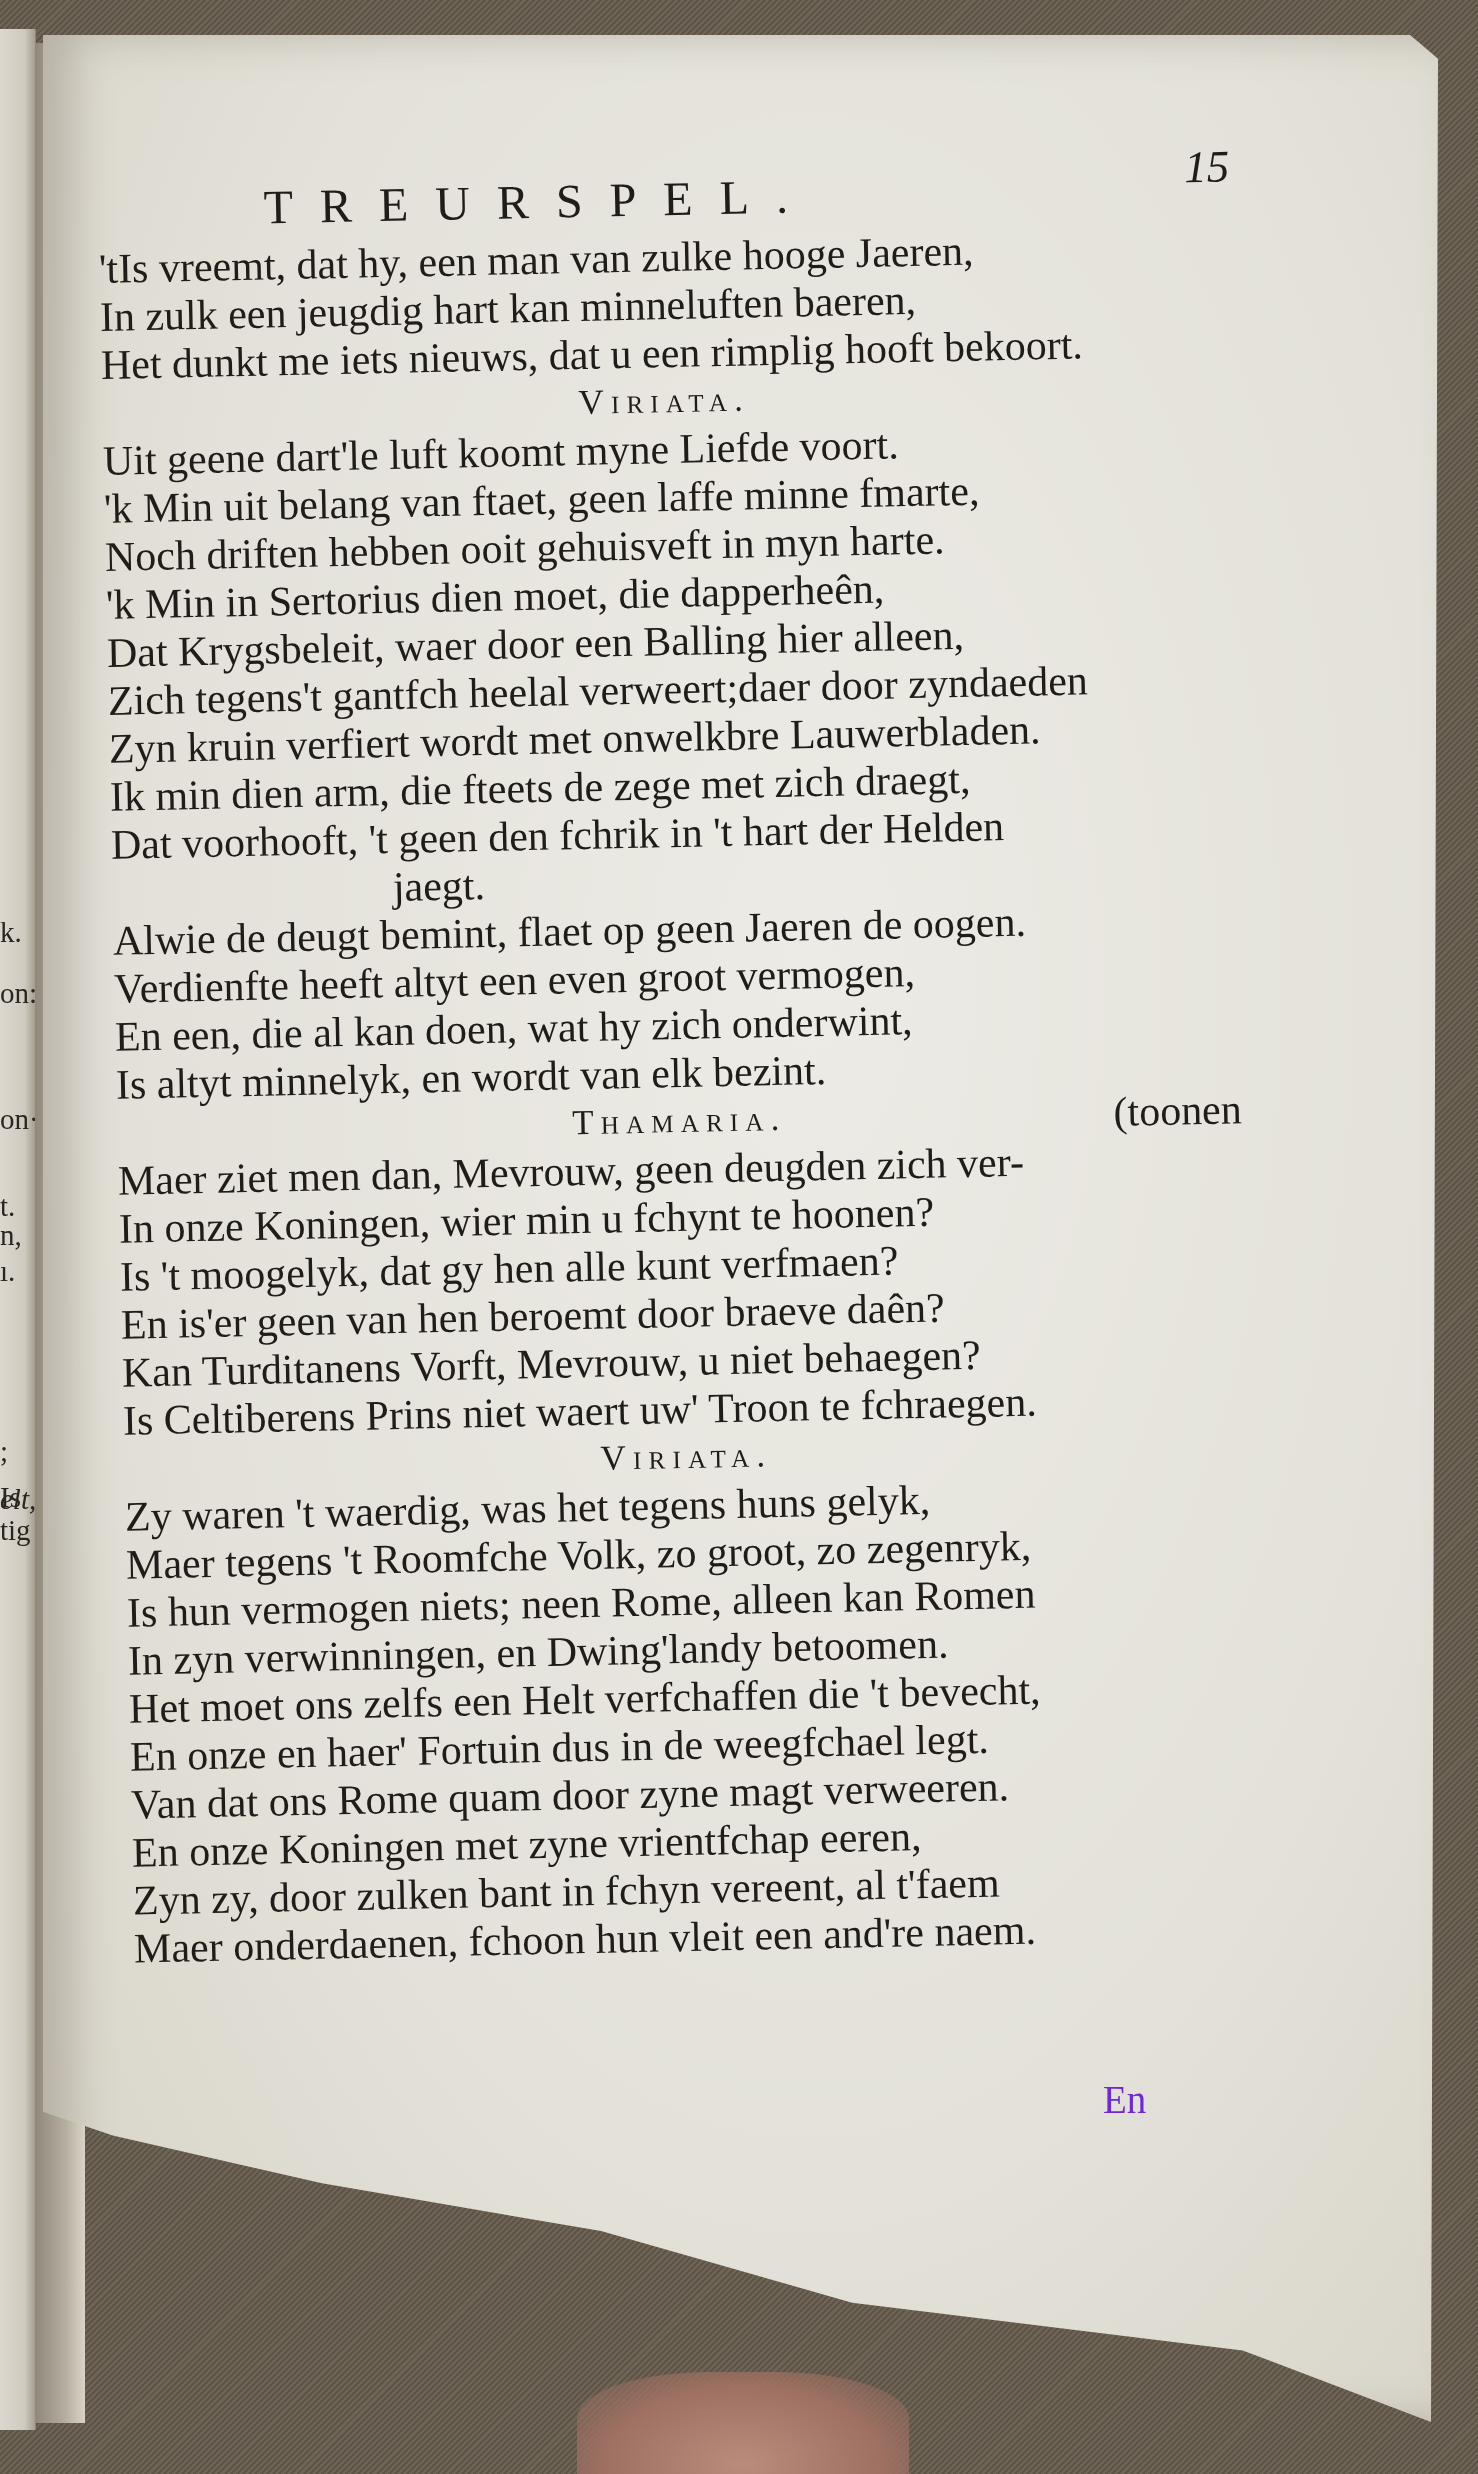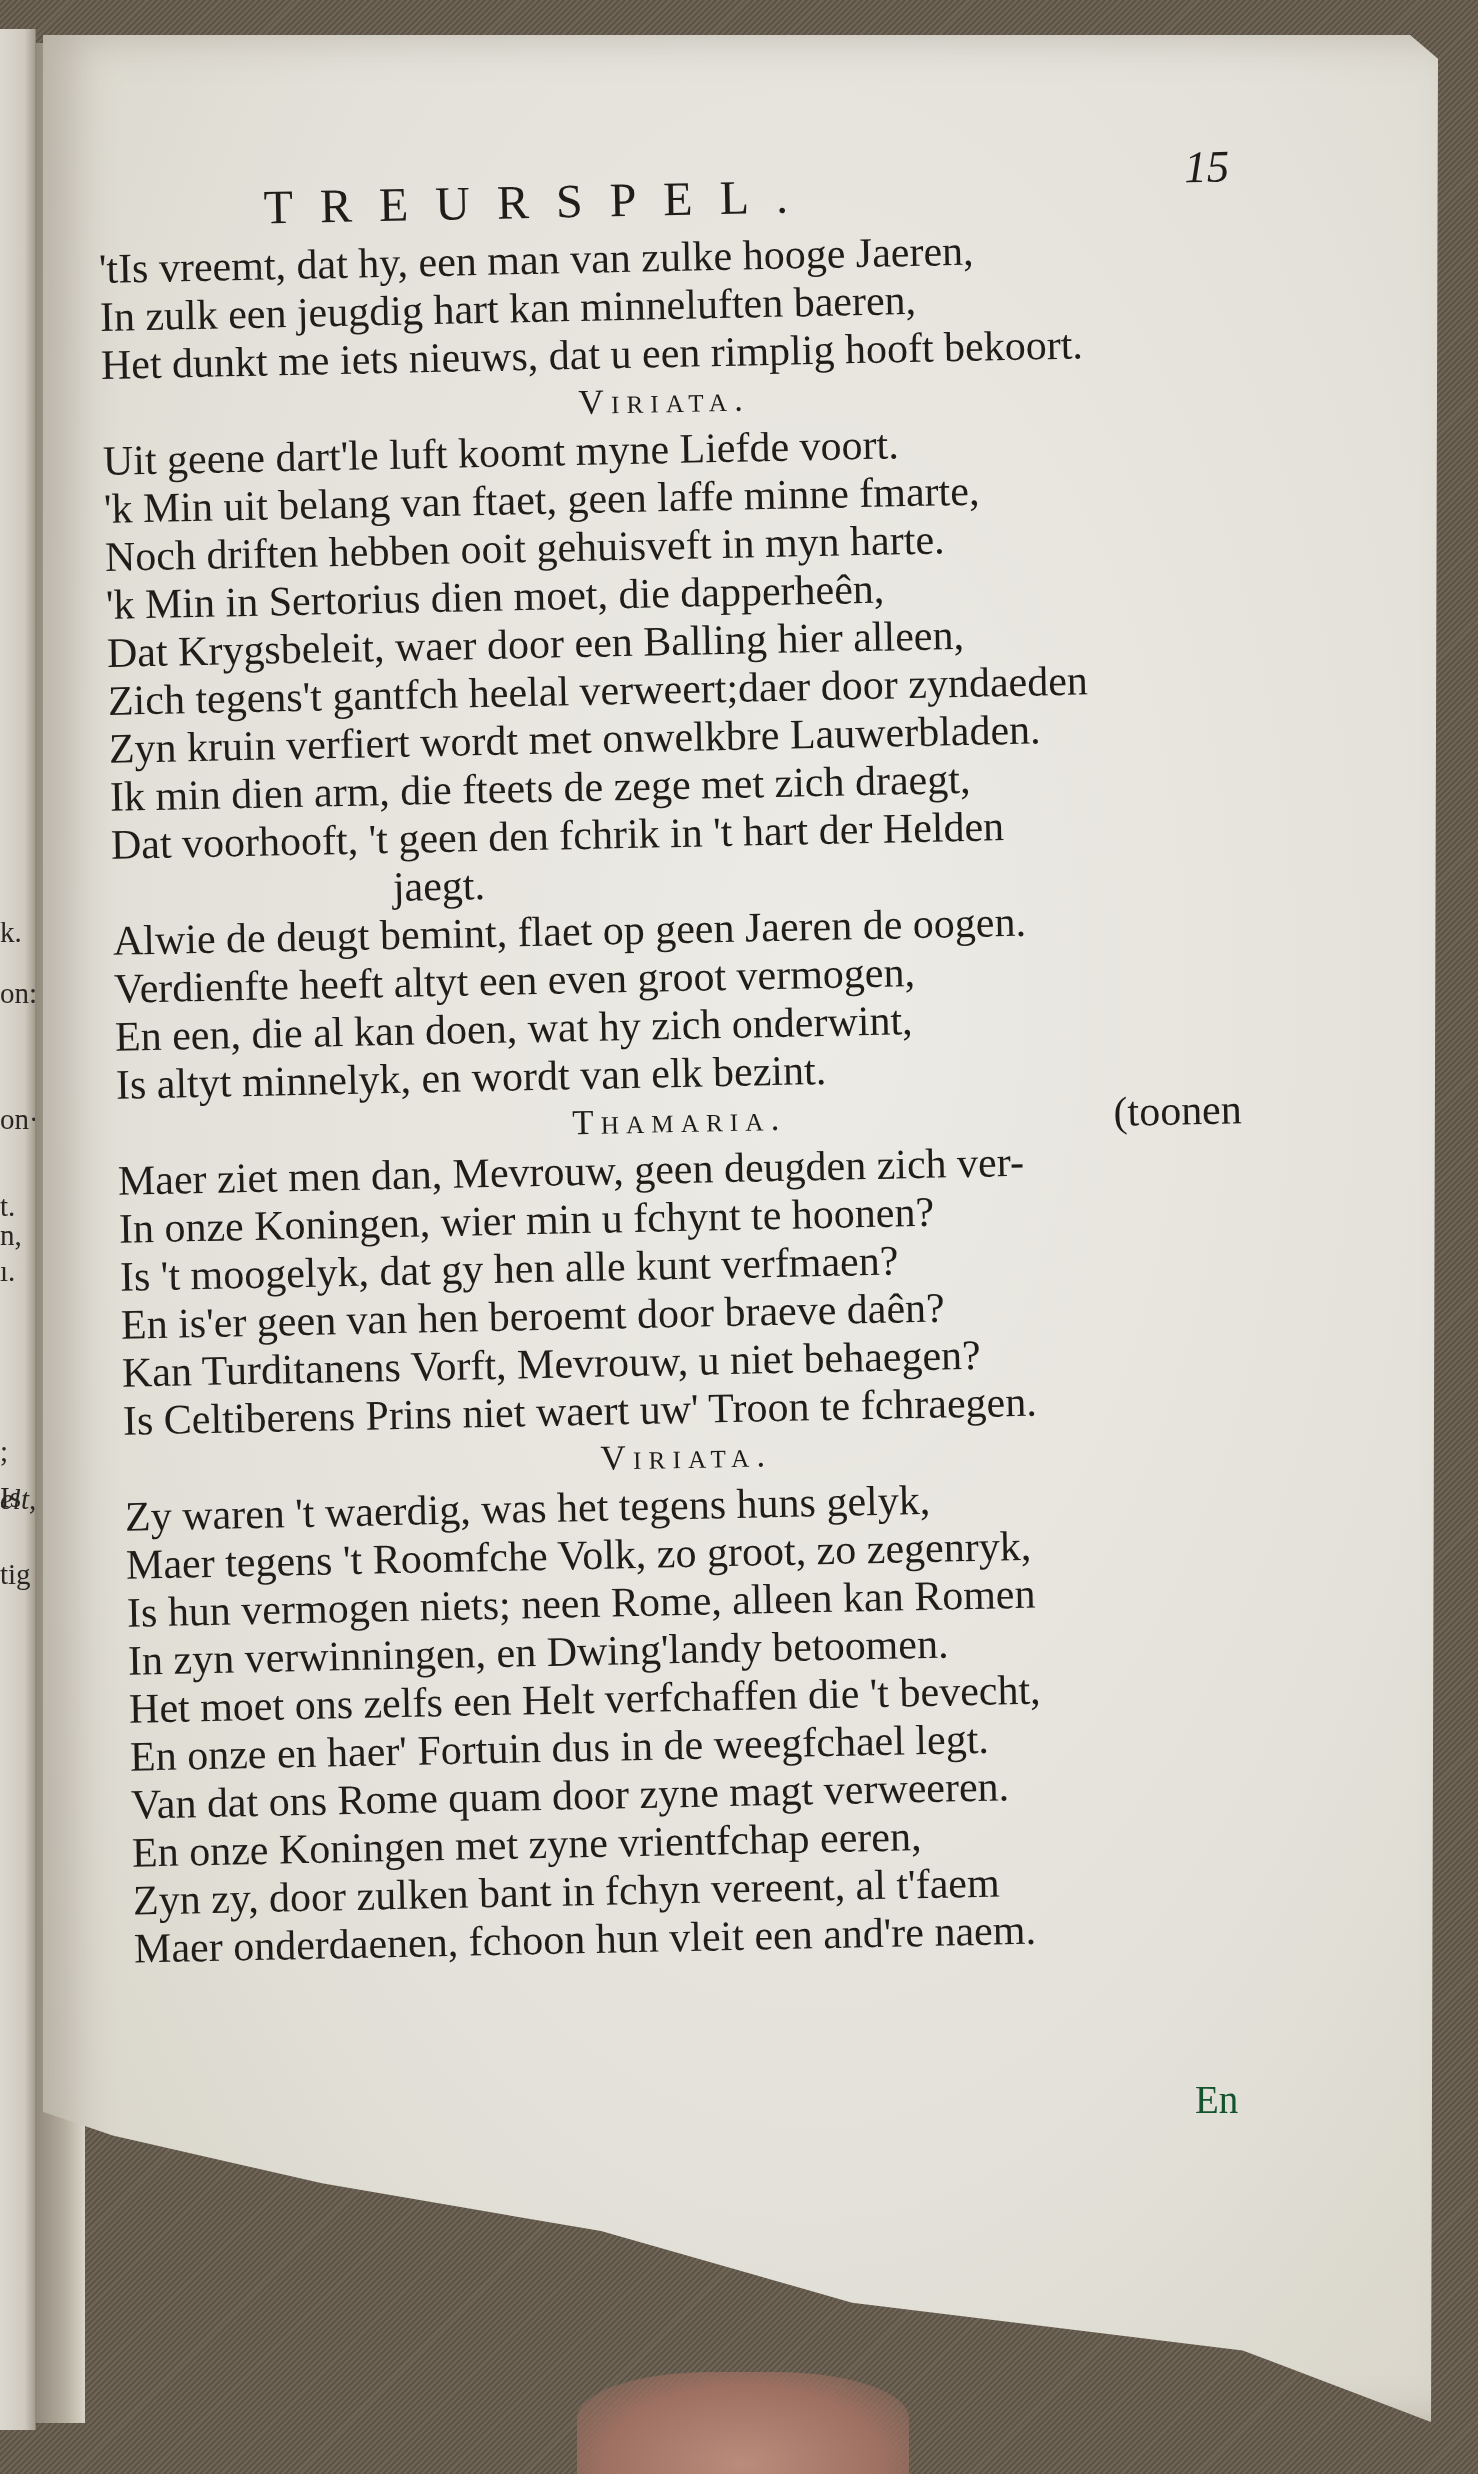--- a/index.html
+++ b/index.html
@@ -42,41 +42,41 @@
     }
     .verse { white-space:nowrap; }
     .verse.indent-turnover { padding-left:281px; }
     .speaker {
       text-align:center; font-size:35px; letter-spacing:7.2px; font-variant:small-caps;
       position:relative; height:48px;
     }
     .speaker-name { display:inline-block; }
     .speaker-aside { position:absolute; right:0; top:0; font-size:42px; letter-spacing:0; font-variant:normal; }
     .catchword {
-      position:absolute; left:1195px; top:2077px; font-size:39px; color:#14532d;
+      position:absolute; left:1103px; top:2077px; font-size:39px; color:#6d28d9;
     }
     .hand {
       position:absolute; left:577px; top:2372px; width:332px; height:115px;
       background: radial-gradient(ellipse at 50% 80%, #b98c7c 0%, #9d7062 60%, rgba(0,0,0,0) 100%);
       border-radius: 40% 40% 0 0;
     }
   </style>
 </head>
 <body>
 
 <div class="left-page" id="left-page">
     <span class="left-frag" style="top: 887px;">k.</span>
     <span class="left-frag" style="top: 948px;">on:</span>
     <span class="left-frag" style="top: 1074px; text-align: center;">on·</span>
     <span class="left-frag" style="top: 1161px;">t.</span>
     <span class="left-frag" style="top: 1190px;">n,</span>
     <span class="left-frag" style="top: 1226px;">ı.</span>
     <span class="left-frag" style="top: 1406px;">;</span>
     <span class="left-frag" style="top: 1454px; font-style: italic;">elt,</span>
-    <span class="left-frag" style="top: 1529px;">tig</span>
+    <span class="left-frag" style="top: 1485px;">tig</span>
     <span class="left-frag" style="top: 1452px;">Is</span>
   </div>
 <div class="gutter"></div>
 
 <div class="page"></div>
 
 <div class="text-block">
   <div class="running-head">
     <span class="running-title">TREURSPEL.</span>
     <span class="page-number">15</span>

